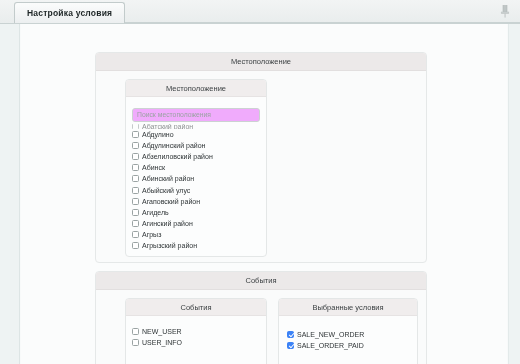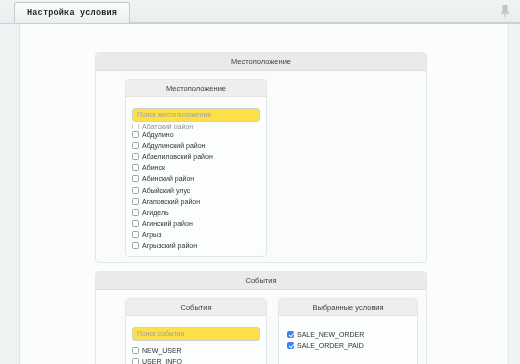--- a/index.html
+++ b/index.html
@@ -38,21 +38,20 @@
     border-radius: 3px 3px 0 0;
     font-size: 8.5px;
     font-weight: bold;
     color: #2d3436;
     letter-spacing: .2px;
     white-space: nowrap;
   }
   .tab.active {
     background: linear-gradient(#fbfcfc, #eceff0);
     color: #1d2526;
-    font-family: Liberation Mono, monospace;
   }
   .tabstrip-filler {
     flex: 1;
     height: 21px;
     border-bottom: 1px solid #c9d2d2;
   }
   .pin-icon {
     position: absolute;
     right: 8px;
     top: 3px;
@@ -152,21 +151,21 @@
     position: relative;
   }
   .panel-body.right { padding-top: 9px; padding-left: 8px; }
 
   
   .search-input {
     width: 100%;
     height: 14px;
     border: 1px solid #ccd2d2;
     border-radius: 3px;
-    background: #fde047;
+    background: #f0abfc;
     font-size: 6.8px;
     font-family: "Liberation Sans", sans-serif;
     color: #2d3436;
     padding: 0 4px;
     outline: none;
   }
   .search-input::placeholder { color: #9aa3a3; }
 
   
   .opt-list {
@@ -314,21 +313,20 @@
         <div class="card-head">
           <span>События</span>
         </div>
         <div class="card-body">
 
           <div class="panel panel-left">
             <div class="panel-head">
               <span>События</span>
             </div>
             <div class="panel-body">
-              <input class="search-input" type="text" placeholder="Поиск события" style="">
               <div class="opt-list" id="event-options">
                   <div class="opt">
                     <span class="cb"></span>
                     <span>NEW_USER</span>
                   </div>
                   <div class="opt">
                     <span class="cb"></span>
                     <span>USER_INFO</span>
                   </div>
                 </div>

